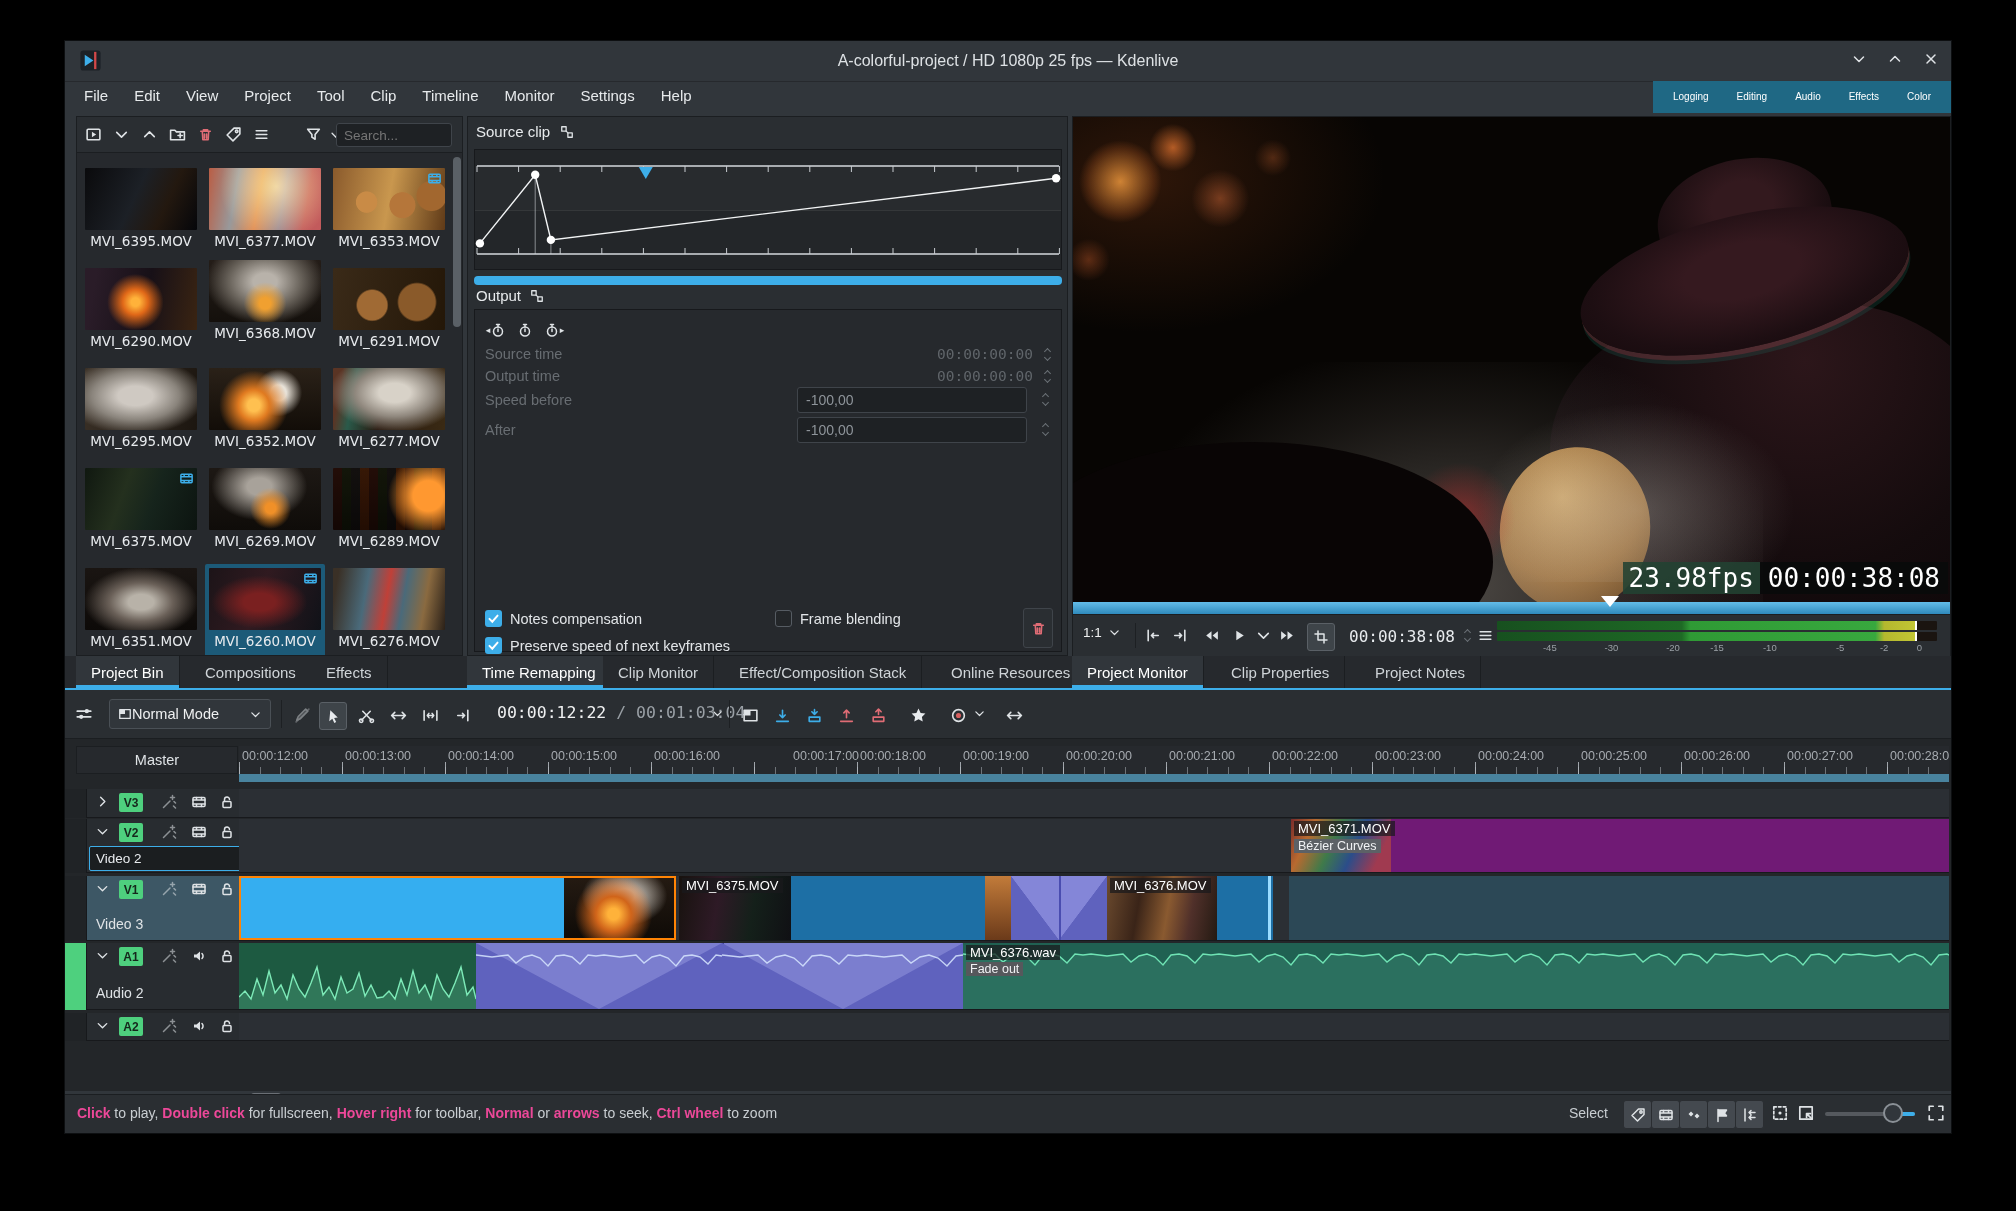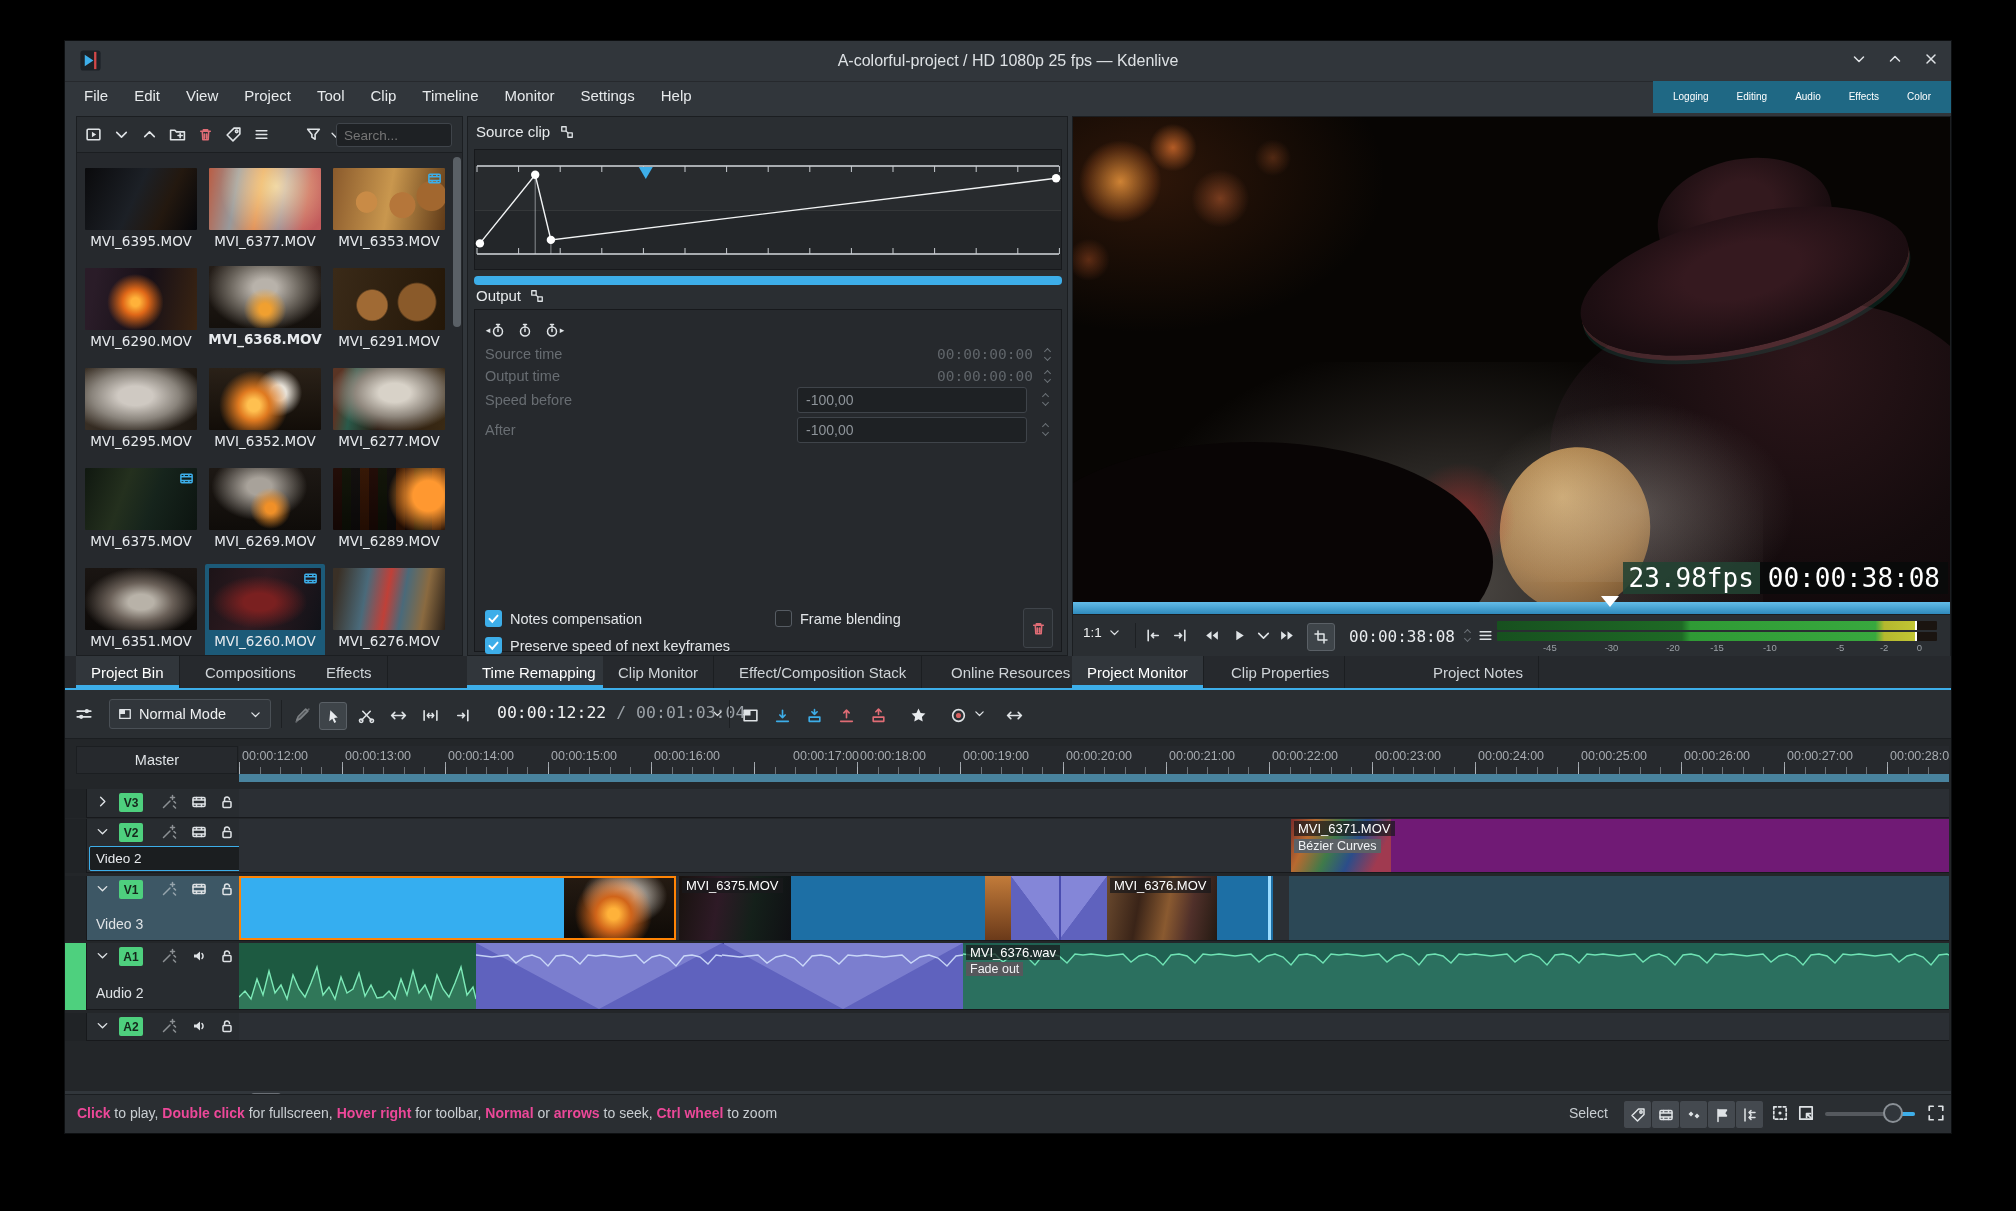--- a/index.html
+++ b/index.html
@@ -88,21 +88,21 @@
   #tabsrow{position:absolute;left:0;top:615px;width:100%;height:32px;background:#26292d}
   .tab{position:absolute;top:0;height:32px;display:flex;align-items:center;padding:0 15px;font-size:15px;color:#cfd4d8;
     border-right:1px solid #1b1e21;box-sizing:border-box;background:#26292d}
   .tab.active{background:#31363b;color:#fff;box-shadow:inset 0 -3px 0 #3daee9}
   #bluesep{position:absolute;left:0;top:647px;width:100%;height:2px;background:#3daee9}
   
   #tltb{position:absolute;left:0;top:649px;width:100%;height:48px;background:#2a2e32;border-bottom:1px solid #1b1e21}
   .tbi{position:absolute;top:12px;width:26px;height:26px;display:flex;align-items:center;justify-content:center;border-radius:3px}
   .tbi.activebox{background:#3e4449;border:1px solid #5a6066}
   #modecombo{position:absolute;left:44px;top:9px;width:162px;height:30px;background:#31363b;border:1px solid #4a5056;border-radius:3px;
-    display:flex;align-items:center;gap:7px;padding:0 8px;box-sizing:border-box;font-size:14.5px}
+    display:flex;align-items:center;padding:0 8px;box-sizing:border-box;font-size:14.5px}
   .sep{position:absolute;top:10px;width:1px;height:28px;background:#1d2023}
   #tltc{position:absolute;left:432px;top:13px;font-family:"DejaVu Sans Mono",monospace;font-size:16.5px}
   #tltc .dur{color:#9aa0a6}
   
   #tl{position:absolute;left:0;top:698px;width:100%;height:352px;background:#232629}
   #masterbtn{position:absolute;left:11px;top:7px;width:162px;height:28px;background:#26292d;border:1px solid #1b1e21;
     display:flex;align-items:center;justify-content:center;font-size:14.5px;color:#dfe3e6;box-sizing:border-box}
   #ruler{position:absolute;left:174px;top:7px;right:2px;height:28px;background:#26292d;overflow:hidden}
   #rulerticks{position:absolute;left:0;bottom:0;width:100%;height:7px;
     background:repeating-linear-gradient(90deg,rgba(170,176,182,.55) 0 1px,transparent 1px 20.6px)}
@@ -258,21 +258,21 @@
             <span class="filmtag"><svg width="15" height="15" viewBox="0 0 16 16" fill="none" stroke="#3daee9" stroke-width="1.6">
                 <rect x="2" y="3.5" width="12" height="9" rx="1"></rect>
                 <path d="M2 6h12M2 10h12M5.5 3.5V6M10.5 3.5V6M5.5 10v2.5M10.5 10v2.5"></path>
               </svg></span>
             <div class="blabel">MVI_6353.MOV</div>
           </div>
           <div class="binitem" style="left: 4px; top: 112px;">
             <div class="bthumb th-fire"></div>
             <div class="blabel">MVI_6290.MOV</div>
           </div>
-          <div class="binitem" style="left: 128px; top: 110px; font-weight: bold;">
+          <div class="binitem" style="left: 128px; top: 104px;">
             <div class="bthumb th-smokefire"></div>
             <div class="blabel">MVI_6368.MOV</div>
           </div>
           <div class="binitem" style="left: 252px; top: 112px;">
             <div class="bthumb th-drumsdark"></div>
             <div class="blabel">MVI_6291.MOV</div>
           </div>
           <div class="binitem" style="left: 4px; top: 212px;">
             <div class="bthumb th-smoke"></div>
             <div class="blabel">MVI_6295.MOV</div>
@@ -570,21 +570,21 @@
         </div>
         <div class="tab" style="left: 871px;">
           <span>Online Resources</span>
         </div>
         <div class="tab active" style="left: 1007px;">
           <span>Project Monitor</span>
         </div>
         <div class="tab" style="left: 1151px;">
           <span>Clip Properties</span>
         </div>
-        <div class="tab" style="left: 1353px;">
+        <div class="tab" style="left: 1295px;">
           <span>Project Notes</span>
         </div>
       </div>
   <div id="bluesep"></div>
 
   <div id="tltb">
     <div id="modecombo">
       <span class="ic" id="modeic">
             <svg width="14" height="14" viewBox="0 0 16 16" fill="none" stroke="#dfe3e6" stroke-width="1.5" stroke-linecap="round" stroke-linejoin="round">
               <rect x="2" y="3" width="12" height="10"></rect>

